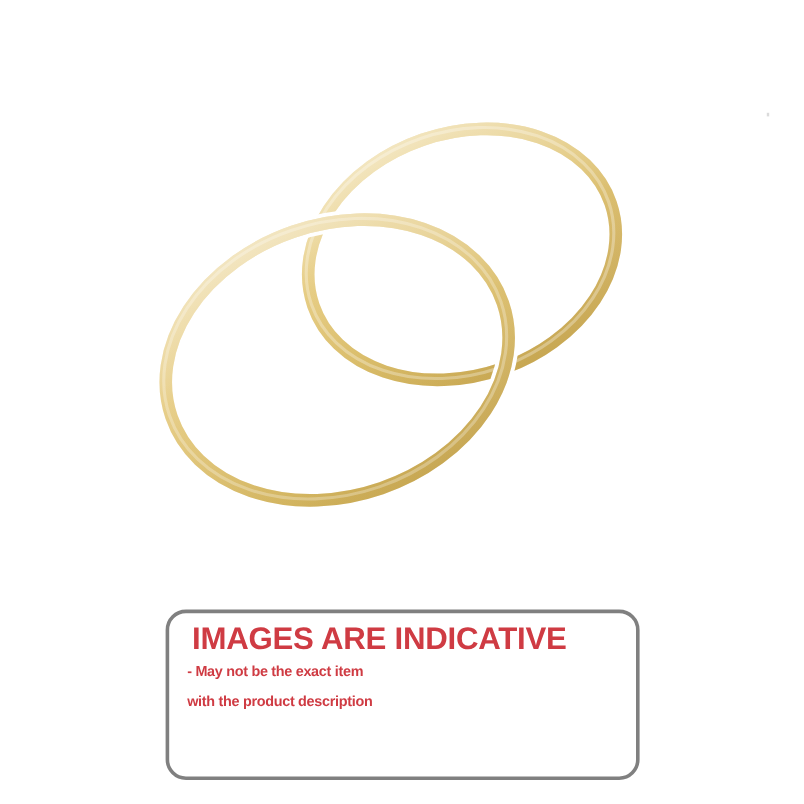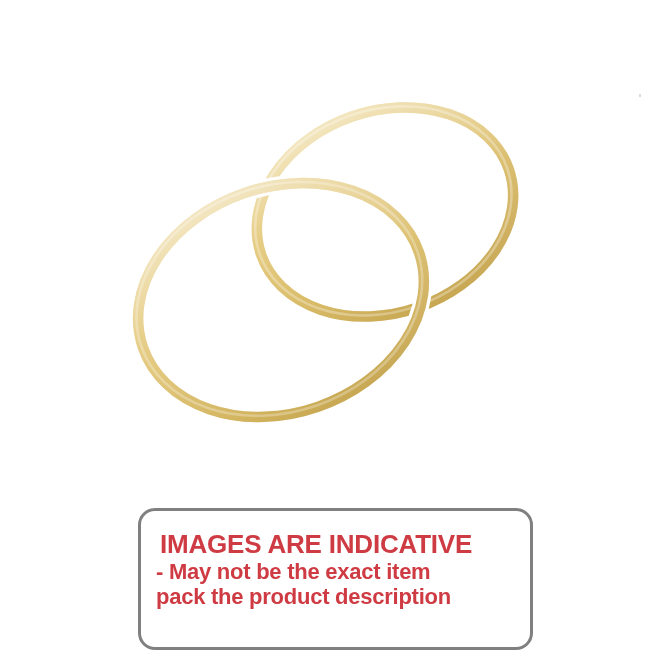--- a/index.html
+++ b/index.html
@@ -48,39 +48,39 @@
   .disclaimer-box {
     position: absolute;
     left: 138px;
     top: 508px;
     width: 395px;
     height: 142px;
     box-sizing: border-box;
     border: 3px solid #808080;
     border-radius: 17px;
     background: #ffffff;
-    padding: 16px 10px 0 10px;
+    padding: 4px 10px 0 10px;
   }
   .disclaimer-title {
     color: #cf3b43;
     font-size: 26px;
     font-weight: bold;
     line-height: 30px;
     letter-spacing: -0.2px;
     margin: 2px 0 0 9px;
     white-space: nowrap;
   }
   .disclaimer-list {
     list-style: none;
     margin: 0;
     padding: 0;
   }
   .disclaimer-list li {
     color: #cf3b43;
-    font-size: 22px;
+    font-size: 12px;
     font-weight: bold;
     line-height: 25px;
     letter-spacing: -0.25px;
     margin: 0 0 0 5px;
     white-space: nowrap;
   }
 </style>
 </head>
 <body>
 
@@ -132,17 +132,17 @@
       </g>
     </svg>
   </div>
 
   <div class="speck"></div>
 
   <div class="disclaimer-box">
     <div class="disclaimer-title">IMAGES ARE INDICATIVE</div>
     <ul class="disclaimer-list">
       <li>- May not be the exact item</li>
-      <li>  pack the product description</li>
+      <li>  with the product description</li>
     </ul>
   </div>
 
 </div>
 
 </body></html>

